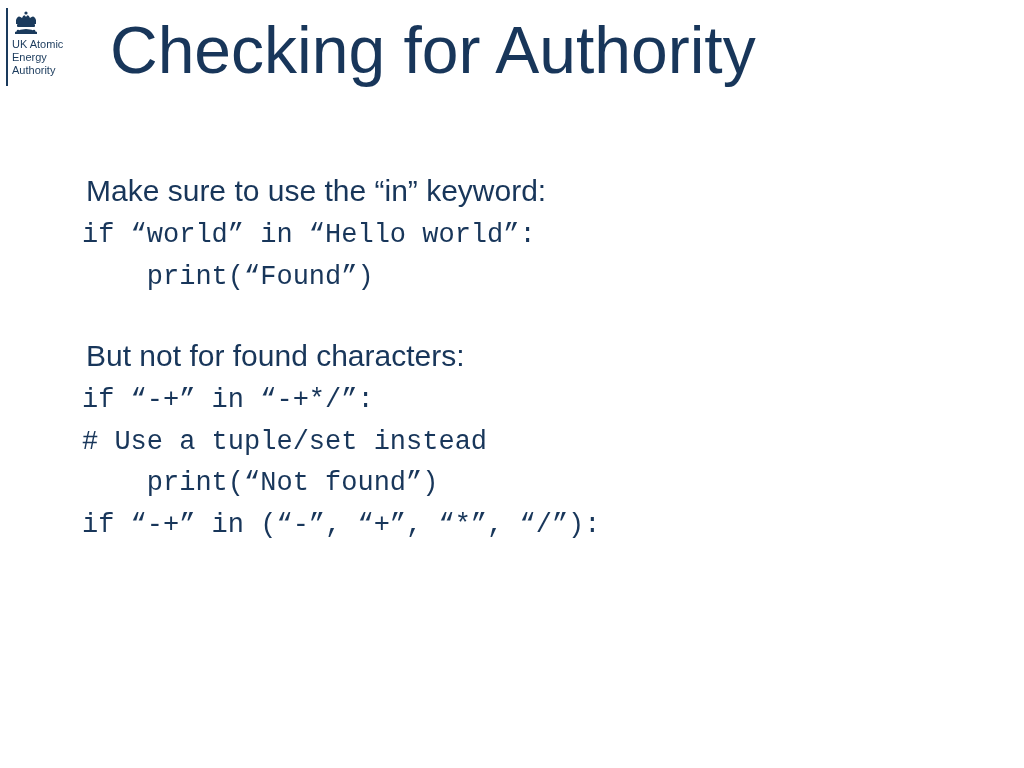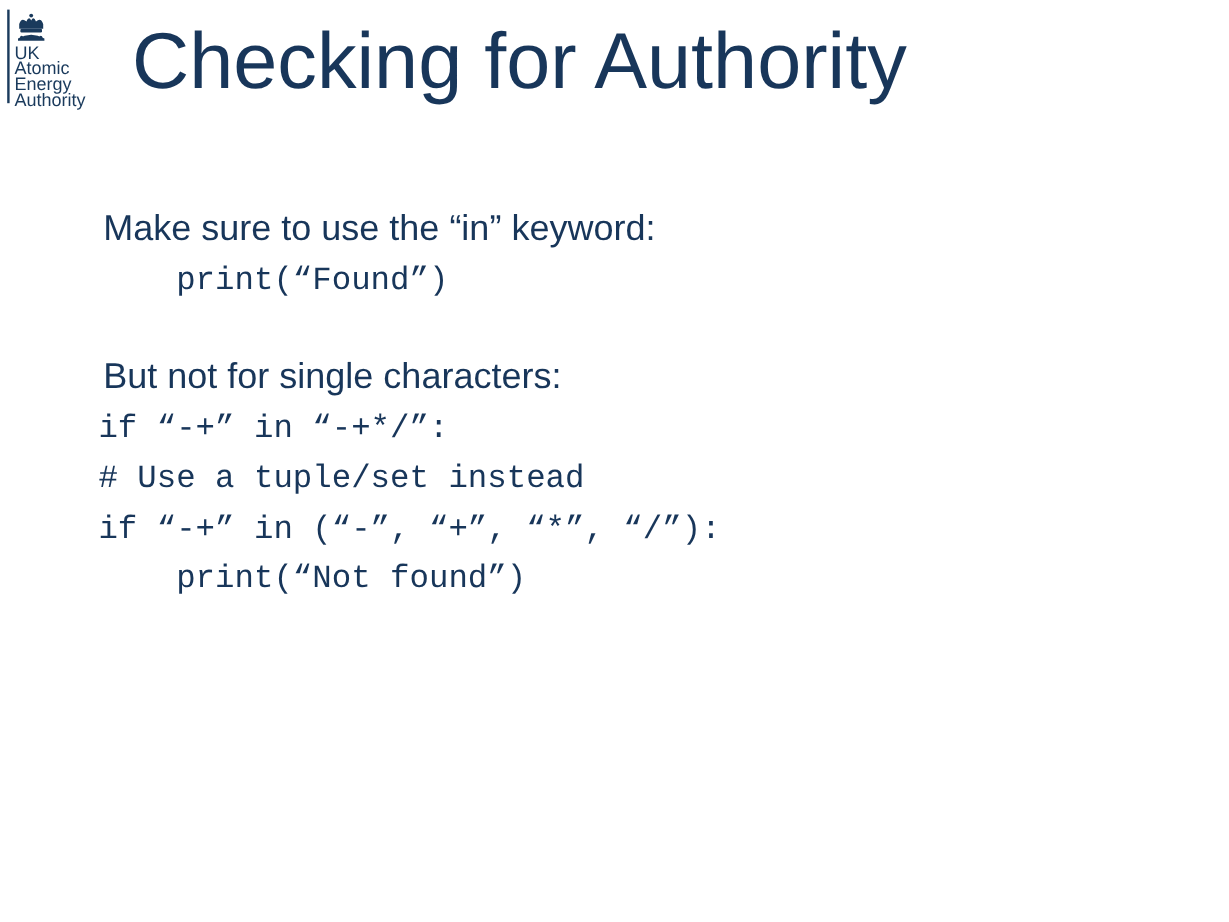--- a/index.html
+++ b/index.html
@@ -36,21 +36,21 @@
     position: absolute;
     left: 6px;
     top: 2px;
     width: 28px;
     height: 26px;
   }
   .logo-block .org {
     position: absolute;
     left: 6px;
     top: 30px;
-    font-size: 15px;
+    font-size: 11px;
     line-height: 13px;
     color: #1a3a5c;
     font-family: Arial, Helvetica, sans-serif;
   }
   h1.title {
     position: absolute;
     top: 12px;
     left: 110px;
     margin: 0;
     font-family: Impact, "Arial Black", sans-serif;
@@ -103,22 +103,23 @@
       <span>UK Atomic</span><br>
       <span>Energy</span><br>
       <span>Authority</span>
     </div>
   </div>
 
   <h1 class="title">Checking for Authority</h1>
 
   <div class="body">
     <p class="prose">Make sure to use the “in” keyword:</p>
+    <p class="code">if “world” in “Hello world”:</p>
     <p class="code">    print(“Found”)</p>
 
-    <p class="prose block2">But not for single characters:</p>
+    <p class="prose block2">But not for found characters:</p>
     <p class="code">if “-+” in “-+*/”:</p>
     <p class="code"># Use a tuple/set instead</p>
+    <p class="code">    print(“Not found”)</p>
     <p class="code">if “-+” in (“-”, “+”, “*”, “/”):</p>
-    <p class="code">    print(“Not found”)</p>
   </div>
 
 </div>
 
 </body></html>

